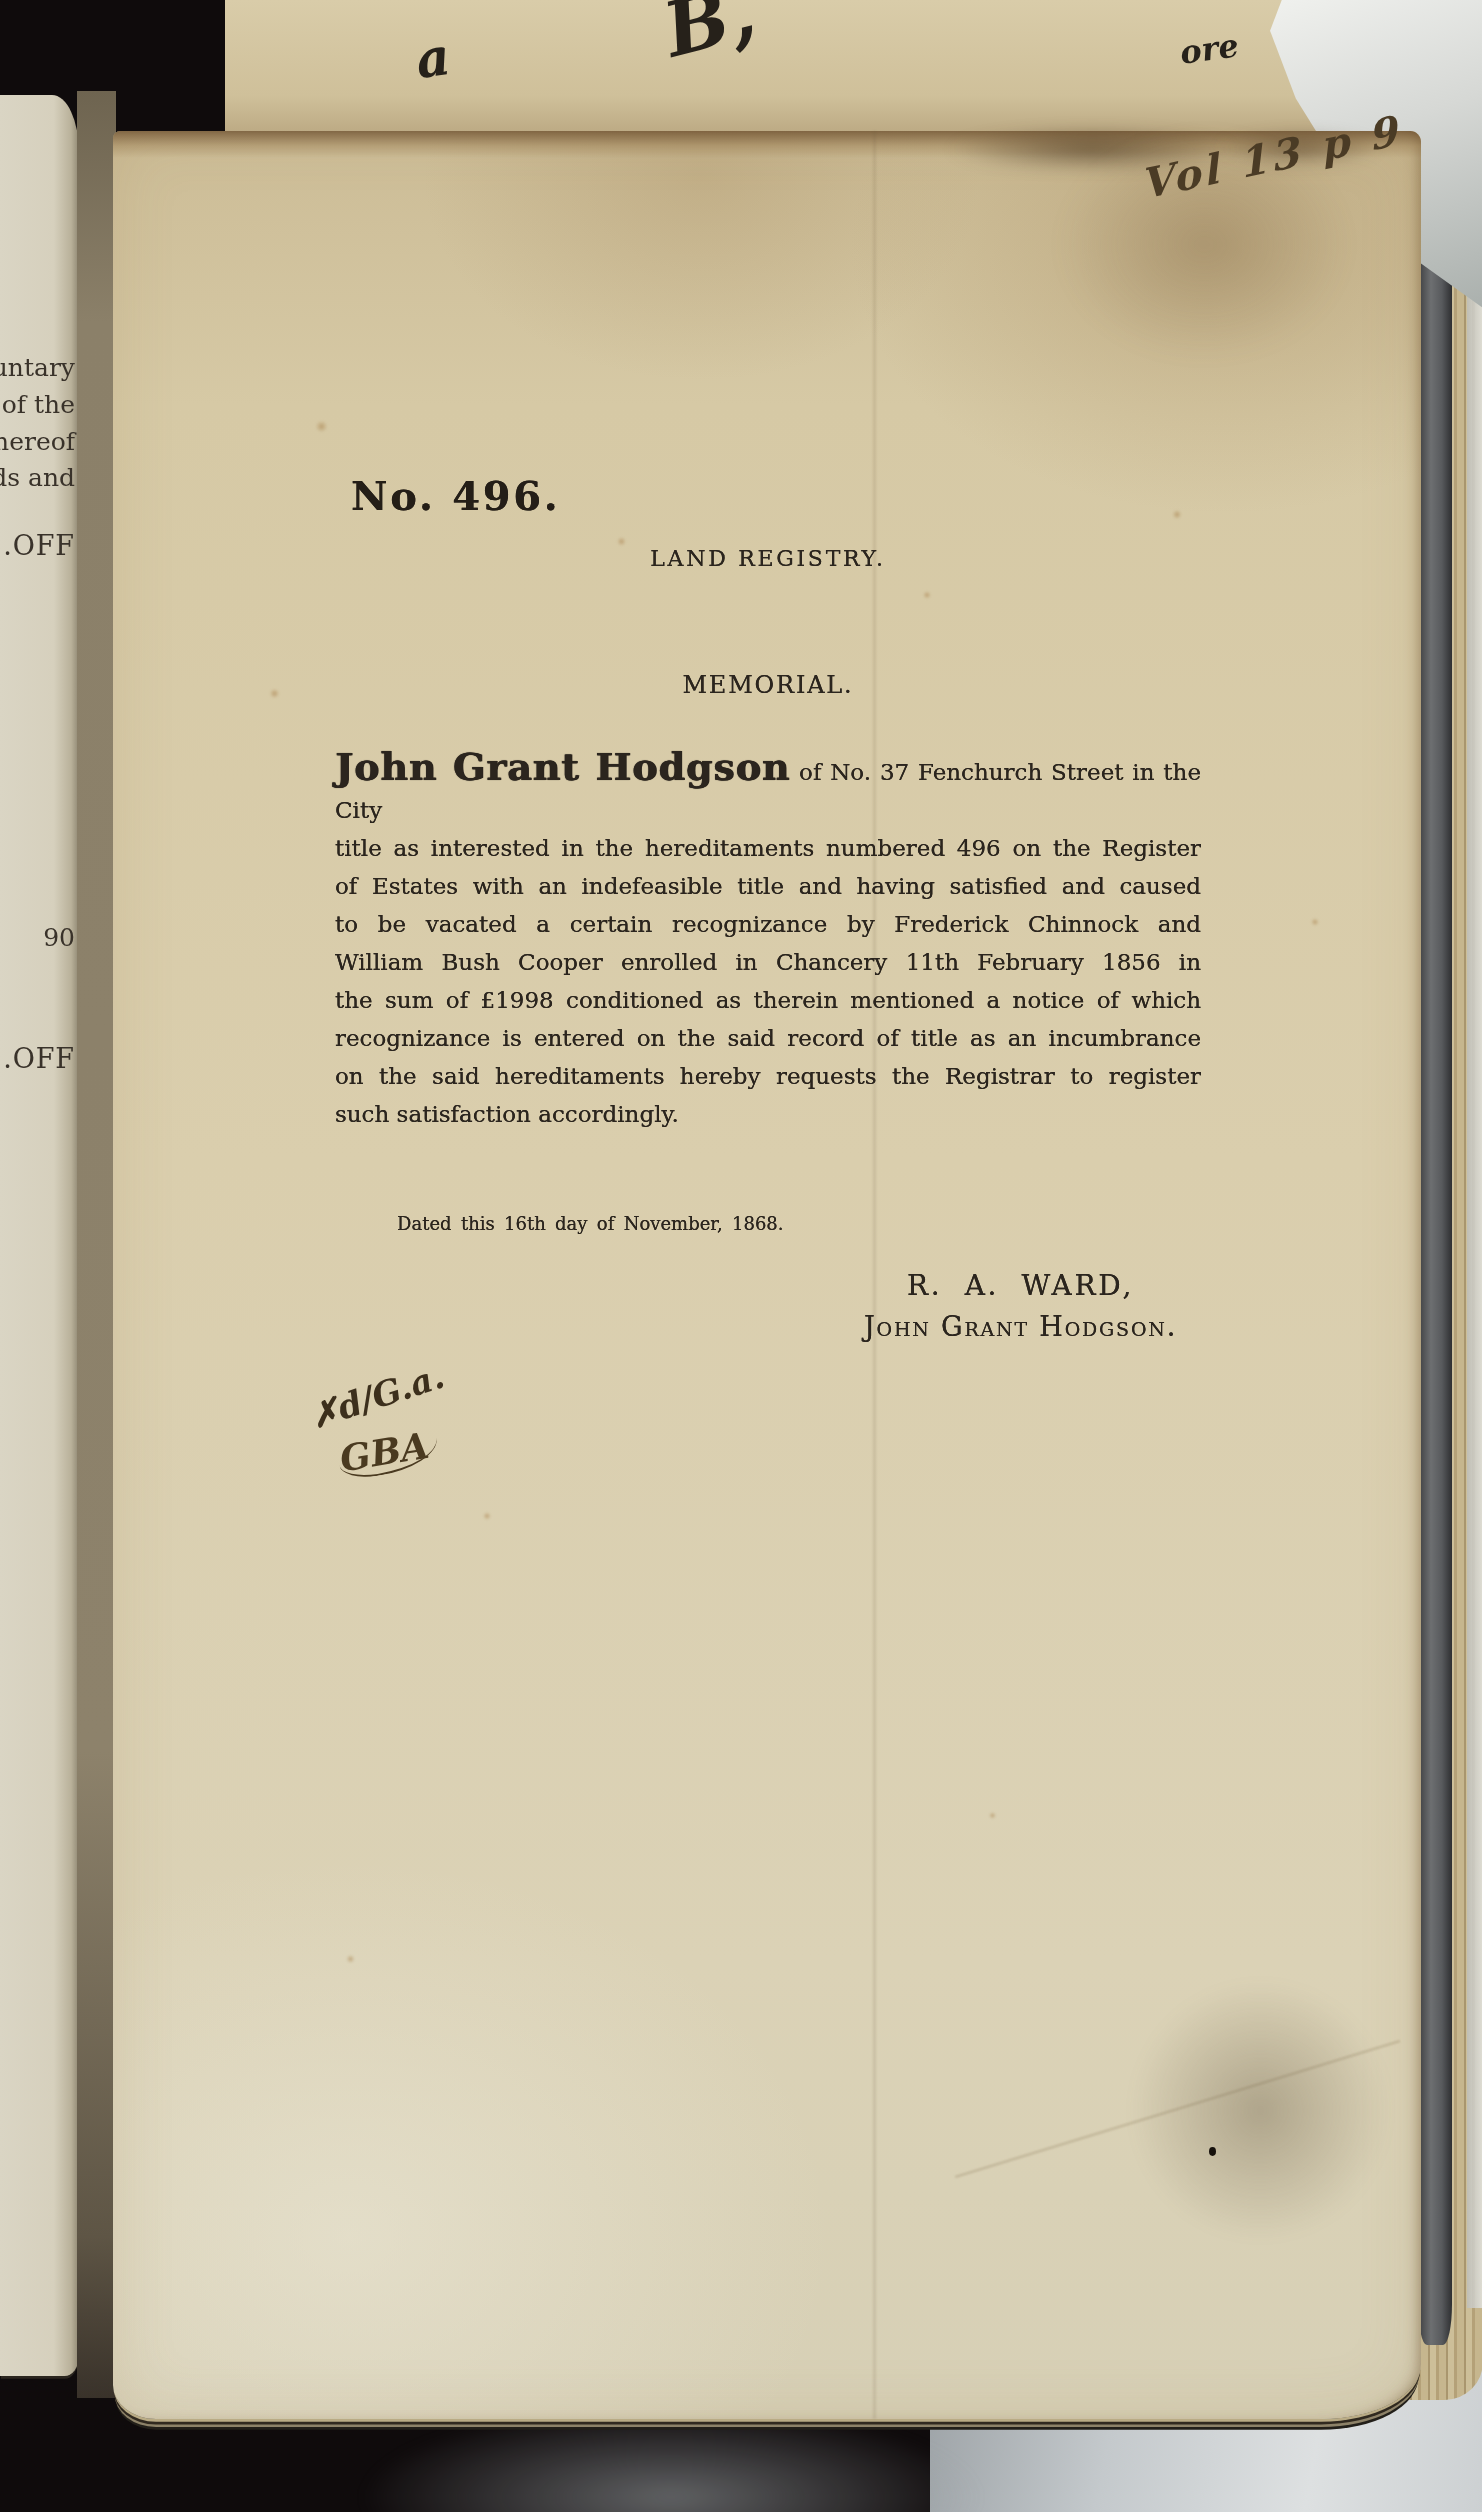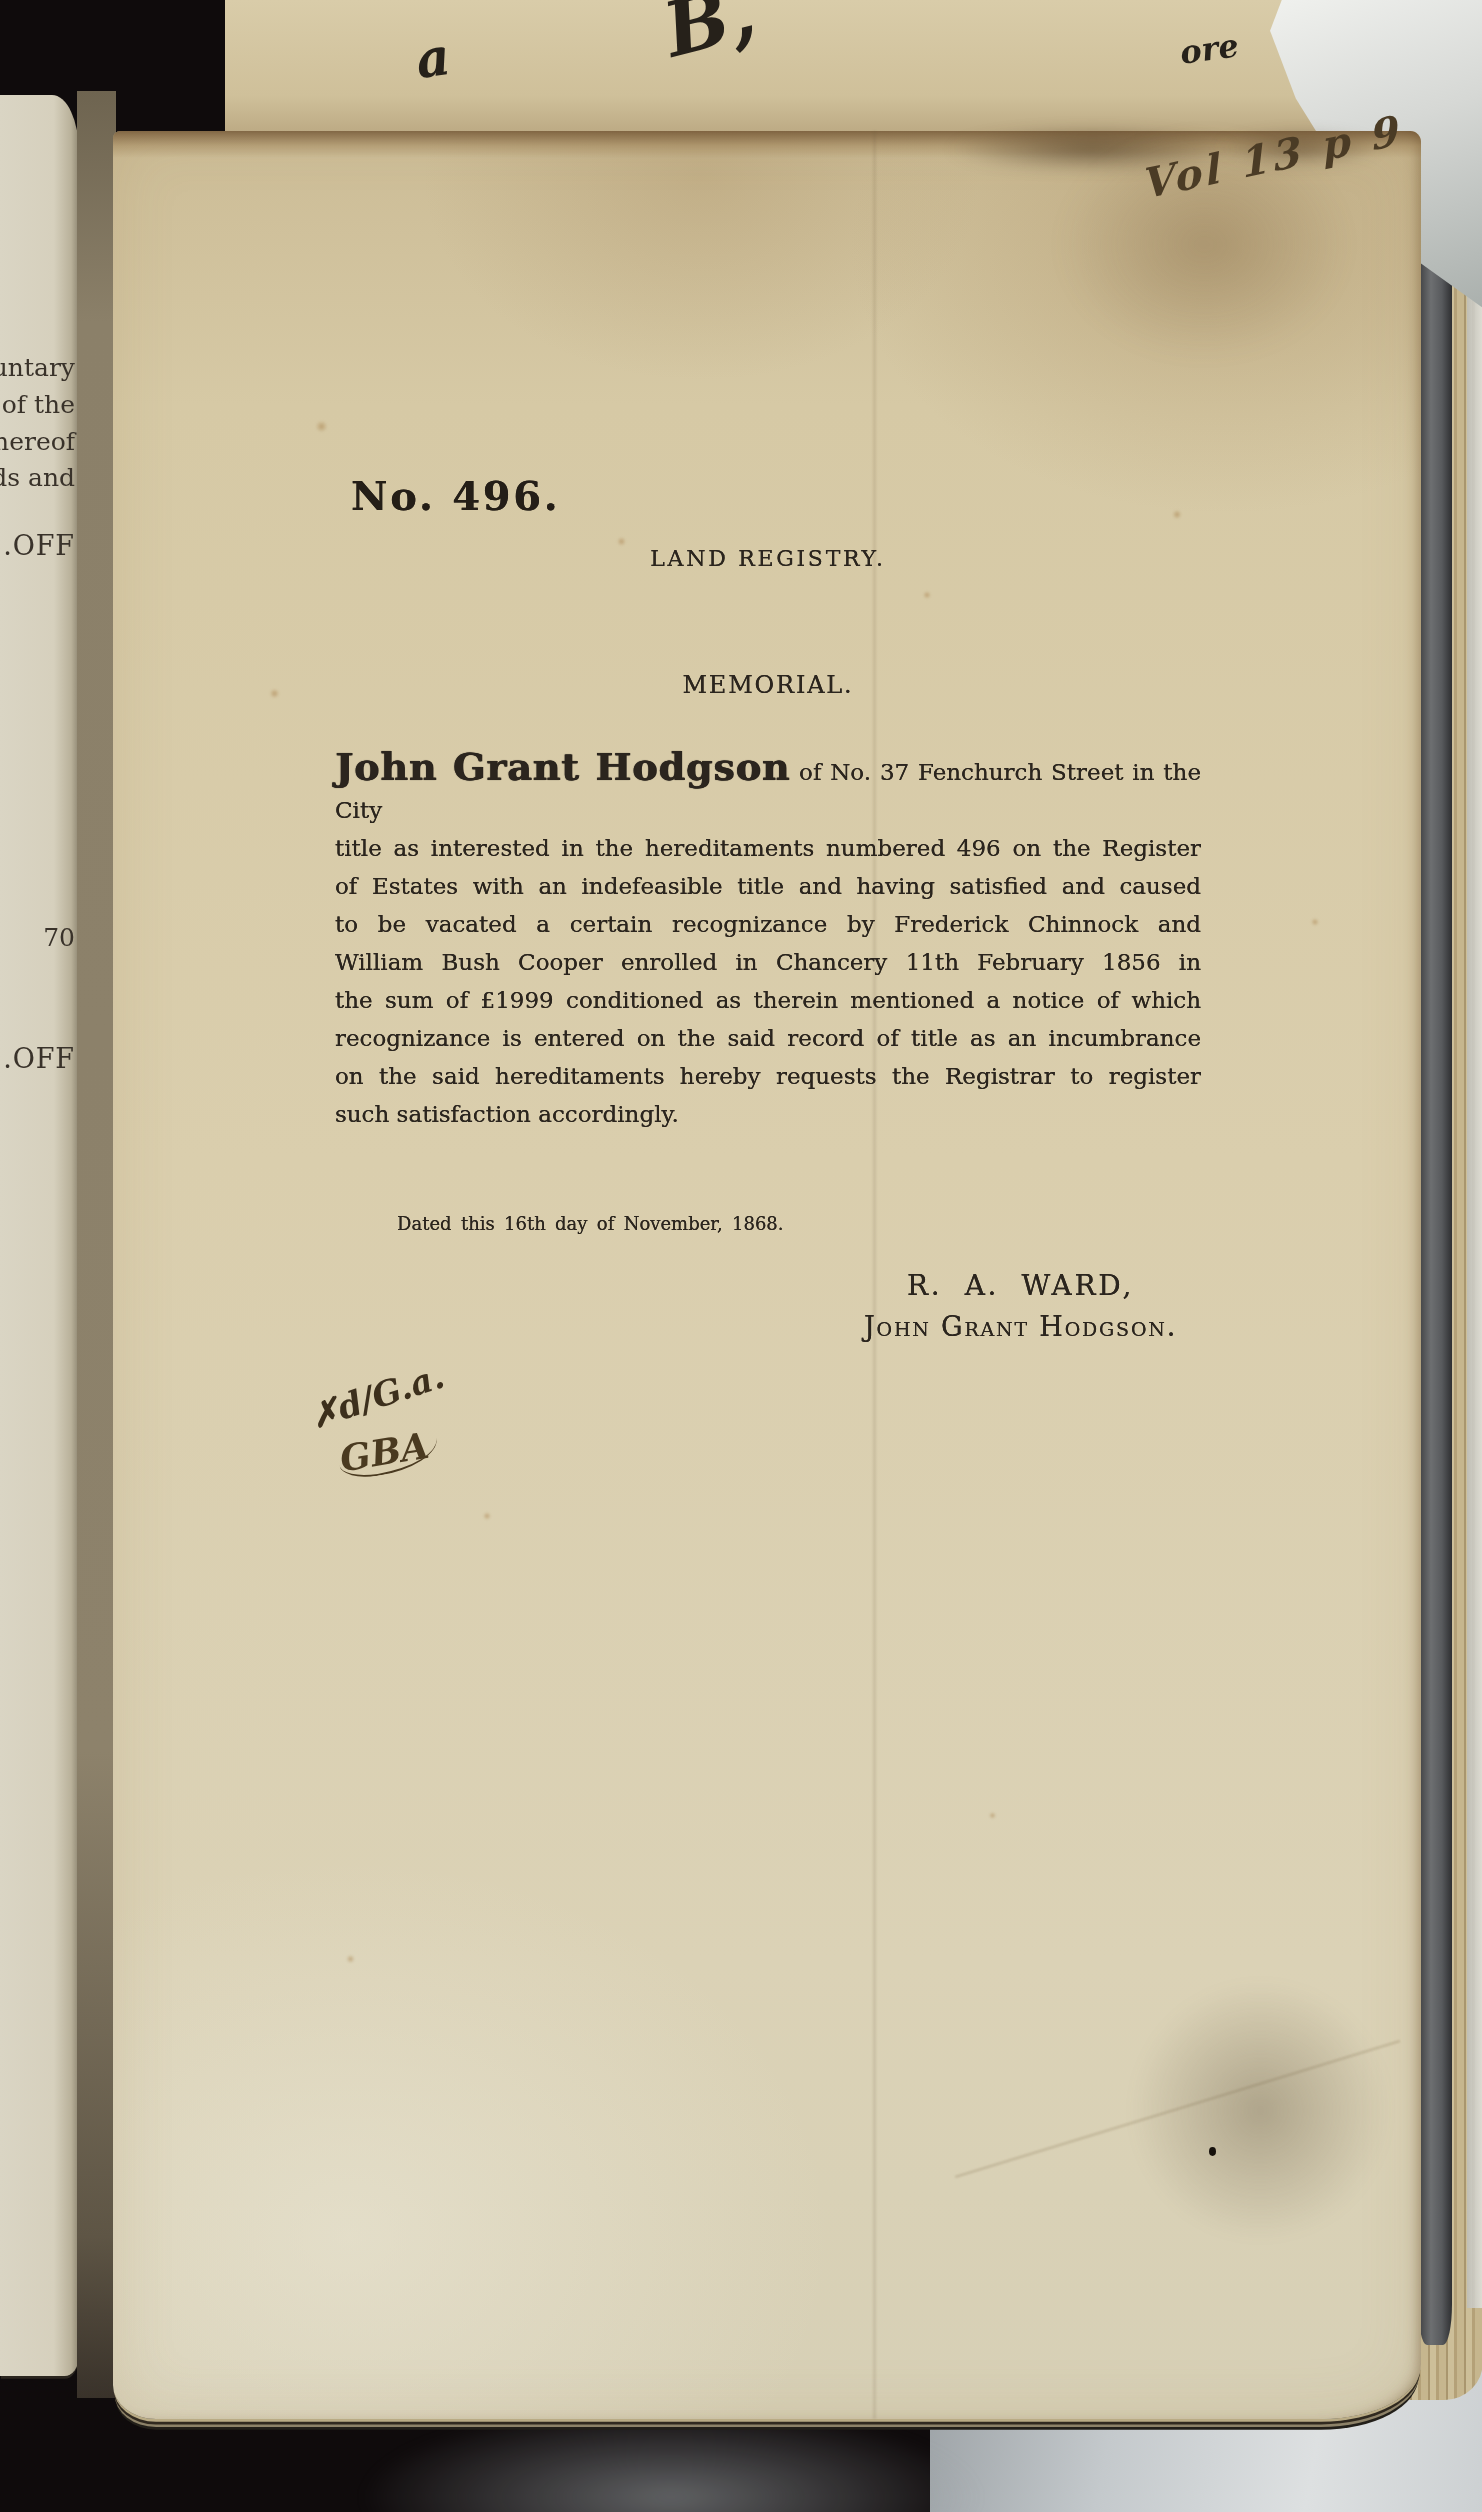--- a/index.html
+++ b/index.html
@@ -149,21 +149,21 @@
 <div class="stack-dark"></div>
 <div class="sliver-white"></div>
 <div class="sheet-white-tr"></div>
 
 <div class="page-left">
   <div class="frag" style="top:258px">luntary</div>
   <div class="frag" style="top:295px">n of the</div>
   <div class="frag" style="top:332px">whereof</div>
   <div class="frag" style="top:368px">nds and</div>
   <div class="frag frag-off" style="top:435px">OFF.</div>
-  <div class="frag" style="top:828px">70</div>
+  <div class="frag" style="top:828px">90</div>
   <div class="frag frag-off" style="top:948px">OFF.</div>
 </div>
 <div class="gutter"></div>
 
 <div class="page-main">
 
   <div class="edge-burn"></div>
   <div class="burn-blotch blotch-1"></div>
   <div class="burn-blotch blotch-2"></div>
   <div class="crease-v"></div>
@@ -190,21 +190,21 @@
 
   <div class="body-block">
     <div class="body-line">
       <span class="blackletter">John Grant Hodgson</span>
       <span>of No. 37 Fenchurch Street in the City</span>
     </div>
     <div class="body-line">title as interested in the hereditaments numbered 496 on the Register</div>
     <div class="body-line">of Estates with an indefeasible title and having satisfied and caused</div>
     <div class="body-line">to be vacated a certain recognizance by Frederick Chinnock and</div>
     <div class="body-line">William Bush Cooper enrolled in Chancery 11th February 1856 in</div>
-    <div class="body-line">the sum of £1999 conditioned as therein mentioned a notice of which</div>
+    <div class="body-line">the sum of £1998 conditioned as therein mentioned a notice of which</div>
     <div class="body-line">recognizance is entered on the said record of title as an incumbrance</div>
     <div class="body-line">on the said hereditaments hereby requests the Registrar to register</div>
     <div class="body-line last">such satisfaction accordingly.</div>
   </div>
 
   <div class="printed dated-line">Dated this 16th day of November, 1868.</div>
 
   <div class="sig-block">
     <div class="sig-name">R. A. WARD,</div>
     <div class="sig-client">John Grant Hodgson.</div>

